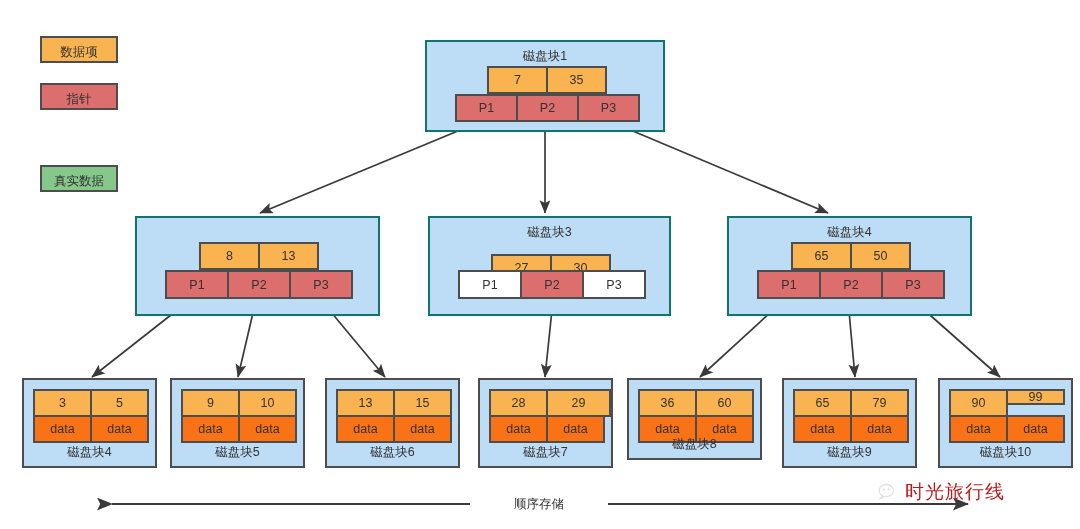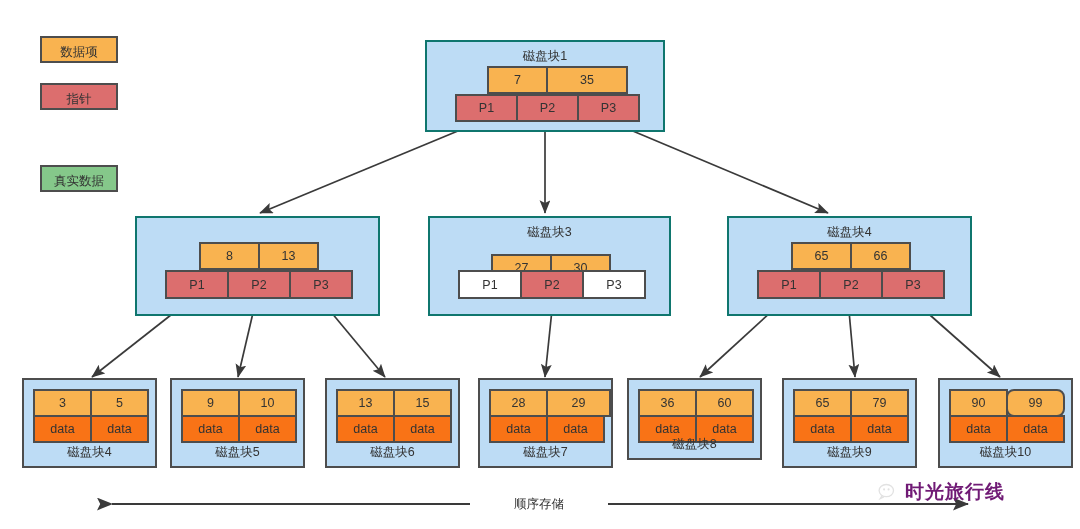--- a/index.html
+++ b/index.html
@@ -118,25 +118,24 @@
     background: #ffffff;
     padding: 0 4px;
   }
 
   
   .watermark {
     position: absolute;
     display: flex;
     align-items: center;
     gap: 5px;
-    color: #701a75;
+    color: #b91c1c;
     font-size: 19px;
     letter-spacing: 1px;
     user-select: none;
-    font-weight: bold;
   }
   .watermark svg { display: block; }
 </style>
 </head>
 <body>
 
 <div id="canvas">
 
   <svg id="edges" viewBox="0 0 1080 529" xmlns="http://www.w3.org/2000/svg">
     <defs>
@@ -175,21 +174,21 @@
     <span>指针</span>
   </div>
   <div class="legend-item sw-real" style="left:40px; top:129px;margin-top:36px;">
     <span>真实数据</span>
   </div>
 
   <div class="node internal" style="left:425px; top:40px; width:240px; height:92px;">
     <div class="node-label">磁盘块1</div>
     <div class="keyrow" style="left:60px; top:24px;">
       <div class="cell key" style="width:61px; height:28px;">7</div>
-      <div class="cell key" style="width:82px; height:28px;">35</div>
+      <div class="cell key" style="width:61px; height:28px;">35</div>
     </div>
     <div class="ptrrow" style="left:28px; top:52px;">
       <div class="cell ptr" style="width:63px; height:28px;">P1</div>
       <div class="cell ptr" style="width:63px; height:28px;">P2</div>
       <div class="cell ptr" style="width:63px; height:28px;">P3</div>
     </div>
   </div>
 
   <div class="node internal" style="left:135px; top:216px; width:245px; height:100px;">
     <div class="keyrow" style="left:62px; top:24px;">
@@ -213,21 +212,21 @@
       <div class="cell ptr-empty" style="width:64px; height:29px;">P1</div>
       <div class="cell ptr" style="width:64px; height:29px;">P2</div>
       <div class="cell ptr-empty" style="width:64px; height:29px;">P3</div>
     </div>
   </div>
 
   <div class="node internal" style="left:727px; top:216px; width:245px; height:100px;">
     <div class="node-label">磁盘块4</div>
     <div class="keyrow" style="left:62px; top:24px;">
       <div class="cell key" style="width:61px; height:28px;">65</div>
-      <div class="cell key" style="width:61px; height:28px;">66</div>
+      <div class="cell key" style="width:61px; height:28px;">50</div>
     </div>
     <div class="ptrrow" style="left:28px; top:52px;">
       <div class="cell ptr" style="width:64px; height:29px;">P1</div>
       <div class="cell ptr" style="width:64px; height:29px;">P2</div>
       <div class="cell ptr" style="width:64px; height:29px;">P3</div>
     </div>
   </div>
 
   <div class="leaf" style="left:22px; top:378px; width:135px; height:90px;">
     <div class="leaf-grid">
@@ -310,21 +309,21 @@
         <div class="cell data" style="width:59px; height:28px;">data</div>
       </div>
     </div>
     <div class="node-label">磁盘块9</div>
   </div>
 
   <div class="leaf" style="left:938px; top:378px; width:135px; height:90px;">
     <div class="leaf-grid">
       <div class="leaf-row">
         <div class="cell key" style="width:59px; height:28px;">90</div>
-        <div class="cell key" style="width:59px; height:28px;border-radius:8px;">99</div>
+        <div class="cell key" style="width:59px; height:16px;">99</div>
       </div>
       <div class="leaf-row">
         <div class="cell data" style="width:59px; height:28px;">data</div>
         <div class="cell data" style="width:59px; height:28px;">data</div>
       </div>
     </div>
     <div class="node-label">磁盘块10</div>
   </div>
 
   <div class="seq-label" style="left:470px; top:496px; width:130px;">顺序存储</div>

